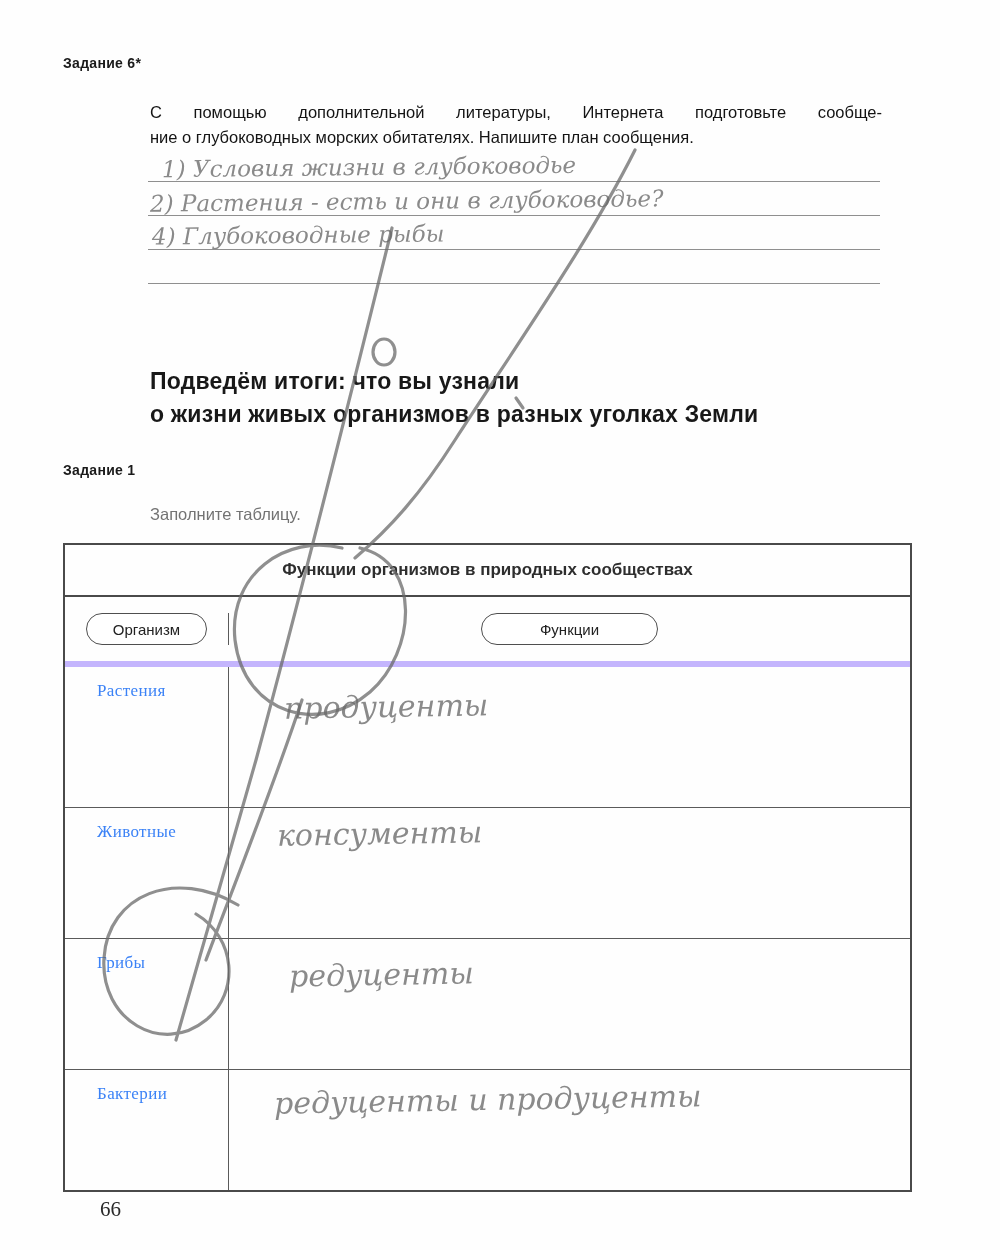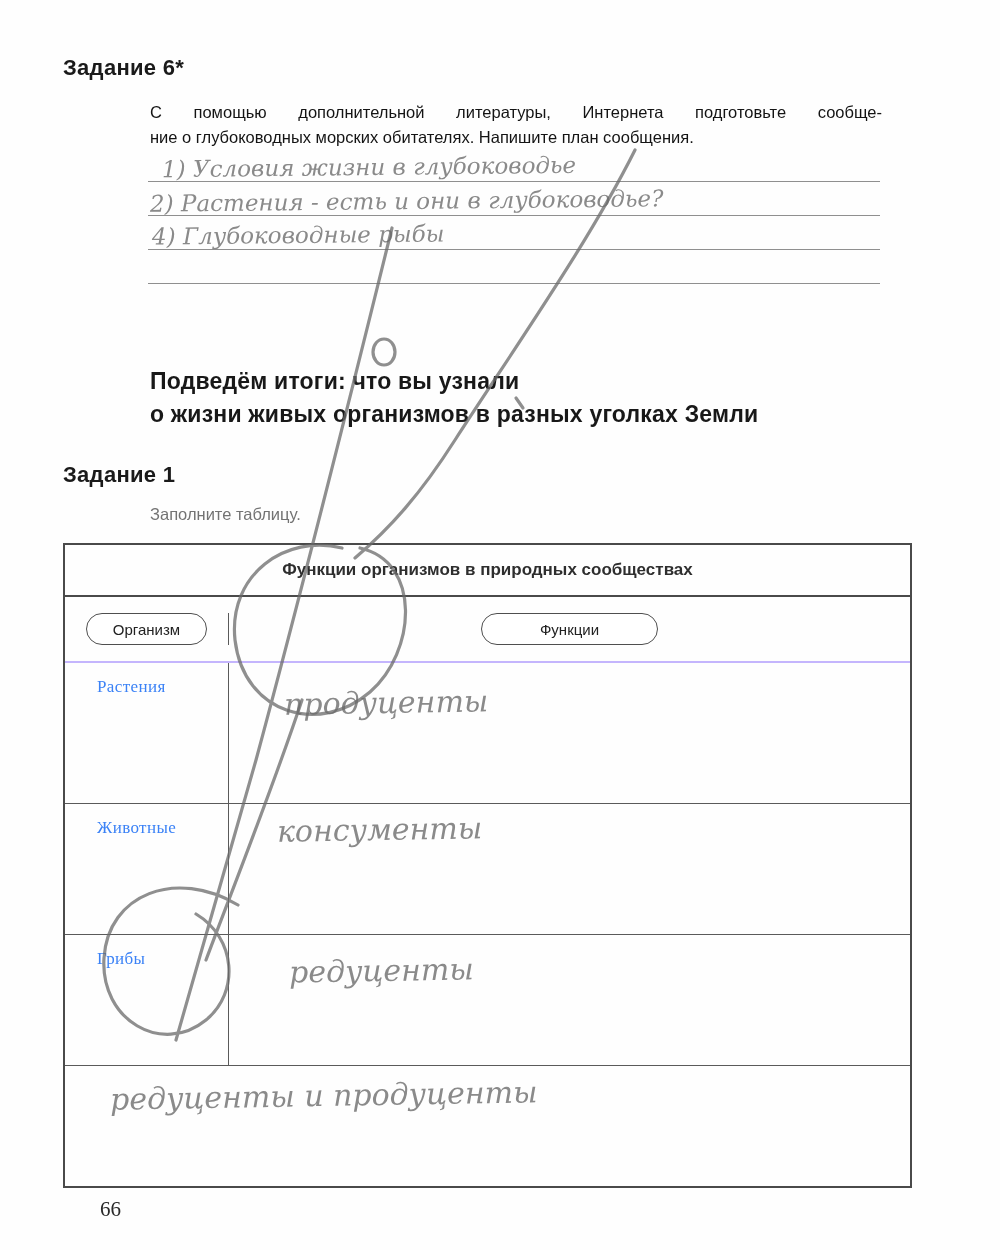--- a/index.html
+++ b/index.html
@@ -6,21 +6,21 @@
   .page{
     position:relative;
     width:1000px;height:1250px;
     background:#fefefe;
     overflow:hidden;
     font-family:"Liberation Sans",sans-serif;
     color:#1c1c1c;
   }
   .task-heading{
     position:absolute;left:63px;
-    font-size:22px;font-weight:bold;color:#1a1a1a;
+    font-size:14px;font-weight:bold;color:#1a1a1a;
     letter-spacing:.3px;
   }
   .task6-heading{top:55px;}
   .task1-heading{top:462px;}
   .body-text{
     position:absolute;left:150px;top:100px;width:732px;
     font-size:16.5px;line-height:25px;color:#141414;
   }
   .body-line1{text-align:justify;text-align-last:justify;}
   .body-line2{text-align:left;}
@@ -55,21 +55,21 @@
     position:absolute;left:63px;top:543px;width:849px;
     border:2px solid #4a4a4a;
     box-sizing:border-box;
     background:transparent;
   }
   .wt-title{
     height:50px;border-bottom:2px solid #4a4a4a;
     display:flex;align-items:center;justify-content:center;
     font-size:17px;font-weight:bold;color:#2e2e2e;
   }
-  .wt-header{display:flex;height:64px;border-bottom:2px solid #c4b5fd;align-items:center;}
+  .wt-header{display:flex;height:64px;border-bottom:6px solid #c4b5fd;align-items:center;}
   .wt-row{display:flex;border-bottom:1px solid #5a5a5a;}
   .wt-row:last-child{border-bottom:none;}
   .wt-c1{
     width:164px;border-right:1px solid #5a5a5a;
     box-sizing:border-box;flex:none;
     display:block;position:relative;
   }
   .wt-c2{flex:1;position:relative;}
   .wt-header .wt-c1,.wt-header .wt-c2{
     display:flex;align-items:center;justify-content:center;
@@ -180,20 +180,23 @@
     <div class="wt-row row-h2 r2">
       <div class="wt-c1">
         <span class="organism-label">Грибы</span>
       </div>
       <div class="wt-c2">
         <span class="hand cell-hand">редуценты</span>
       </div>
     </div>
 
     <div class="wt-row row-h3 r3">
+      <div class="wt-c1">
+        <span class="organism-label">Бактерии</span>
+      </div>
       <div class="wt-c2">
         <span class="hand cell-hand">редуценты и продуценты</span>
       </div>
     </div>
   </div>
 
   <div class="page-number">66</div>
 
   <svg class="scribble" width="1000" height="1250" viewBox="0 0 1000 1250">
     <g fill="none" stroke="#6a6a6a" stroke-width="3.2" stroke-linecap="round" opacity="0.75">

